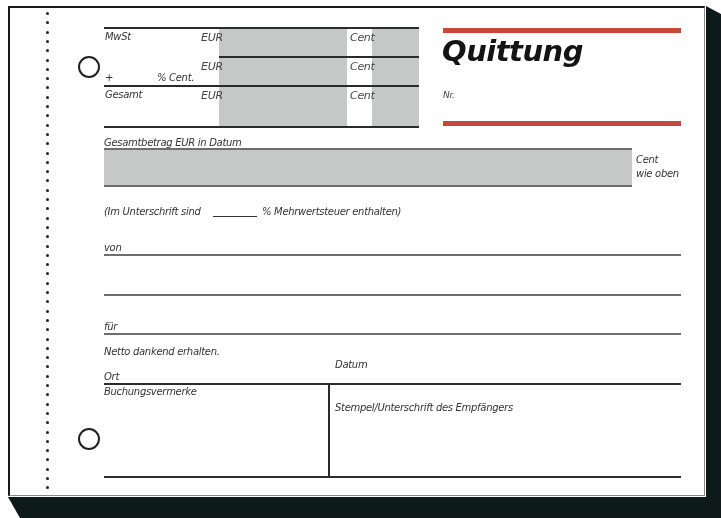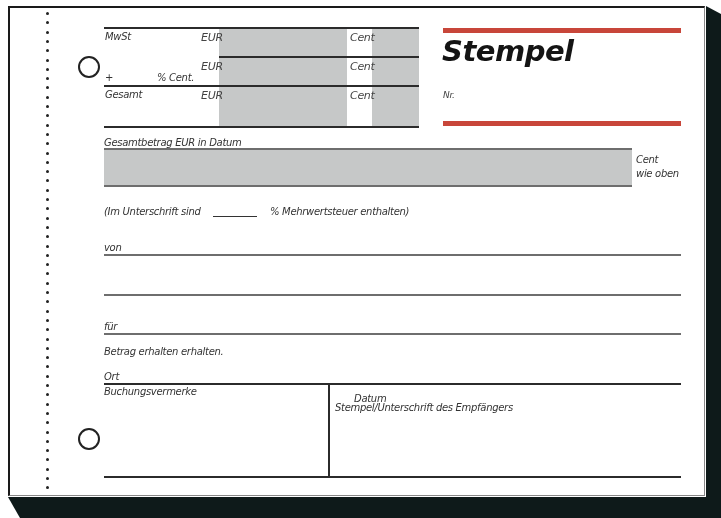--- a/index.html
+++ b/index.html
@@ -133,47 +133,47 @@
   <span class="abs t small" style="left:201px; top:60px;">EUR</span>
   <span class="abs t small" style="left:350px; top:60px;">Cent</span>
 
   <span class="abs t" style="left:105px; top:89px;">Gesamt</span>
   <span class="abs t small" style="left:201px; top:89px;">EUR</span>
   <span class="abs t small" style="left:350px; top:89px;">Cent</span>
 </div>
 
 <div>
   <div class="abs red" style="left:443px; top:28px; width:238px;"></div>
-  <span class="abs" id="quittung" style="left:442px; top:34px;">Stempel</span>
+  <span class="abs" id="quittung" style="left:442px; top:34px;">Quittung</span>
   <span class="abs t small" style="left:443px; top:90px; font-size:9px;">Nr.</span>
   <div class="abs" style="left:460px; top:88px; width:220px; height:14px;"></div>
   <div class="abs red" style="left:443px; top:121px; width:238px;"></div>
 </div>
 
 <span class="abs t" style="left:104px; top:137px;">Gesamtbetrag EUR in Datum</span>
 <div class="abs gray" style="left:104px; top:149px; width:528px; height:37px;"></div>
 <div class="abs hl-gray" style="left:104px; top:148px; width:528px;"></div>
 <div class="abs hl-gray" style="left:104px; top:185px; width:528px;"></div>
 <span class="abs t" style="left:636px; top:154px;">Cent</span>
 <span class="abs t" style="left:636px; top:168px;">wie oben</span>
 
 <span class="abs t" style="left:104px; top:206px;">(Im Unterschrift sind</span>
 <div class="abs" style="left:213px; top:216px; width:44px; height:1px; background:#333;"></div>
-<span class="abs t" style="left:270px; top:206px;">% Mehrwertsteuer enthalten)</span>
+<span class="abs t" style="left:262px; top:206px;">% Mehrwertsteuer enthalten)</span>
 
 <span class="abs t" style="left:104px; top:242px;">von</span>
 <div class="abs hl-gray" style="left:104px; top:254px; width:577px;"></div>
 <div class="abs hl-gray" style="left:104px; top:294px; width:577px;"></div>
 <span class="abs t" style="left:104px; top:321px;">für</span>
 <div class="abs hl-gray" style="left:104px; top:333px; width:577px;"></div>
 
-<span class="abs t" style="left:104px; top:346px;">Betrag erhalten erhalten.</span>
+<span class="abs t" style="left:104px; top:346px;">Netto dankend erhalten.</span>
 
 <span class="abs t" style="left:104px; top:371px;">Ort</span>
-<span class="abs t" style="left:335px; top:393px;margin-left:19px;">Datum</span>
+<span class="abs t" style="left:335px; top:359px;">Datum</span>
 <div class="abs hl" style="left:104px; top:383px; width:577px;"></div>
 
 <span class="abs t" style="left:104px; top:386px;">Buchungsvermerke</span>
 <span class="abs t" style="left:335px; top:402px;">Stempel/Unterschrift des Empfängers</span>
 <div class="abs vl" style="left:328px; top:383px; height:94px;"></div>
 <div class="abs" style="left:104px; top:386px; width:224px; height:90px;"></div>
 <div class="abs" style="left:331px; top:386px; width:350px; height:90px;"></div>
 <div class="abs hl" style="left:104px; top:476px; width:577px;"></div>
 
 </body></html>

